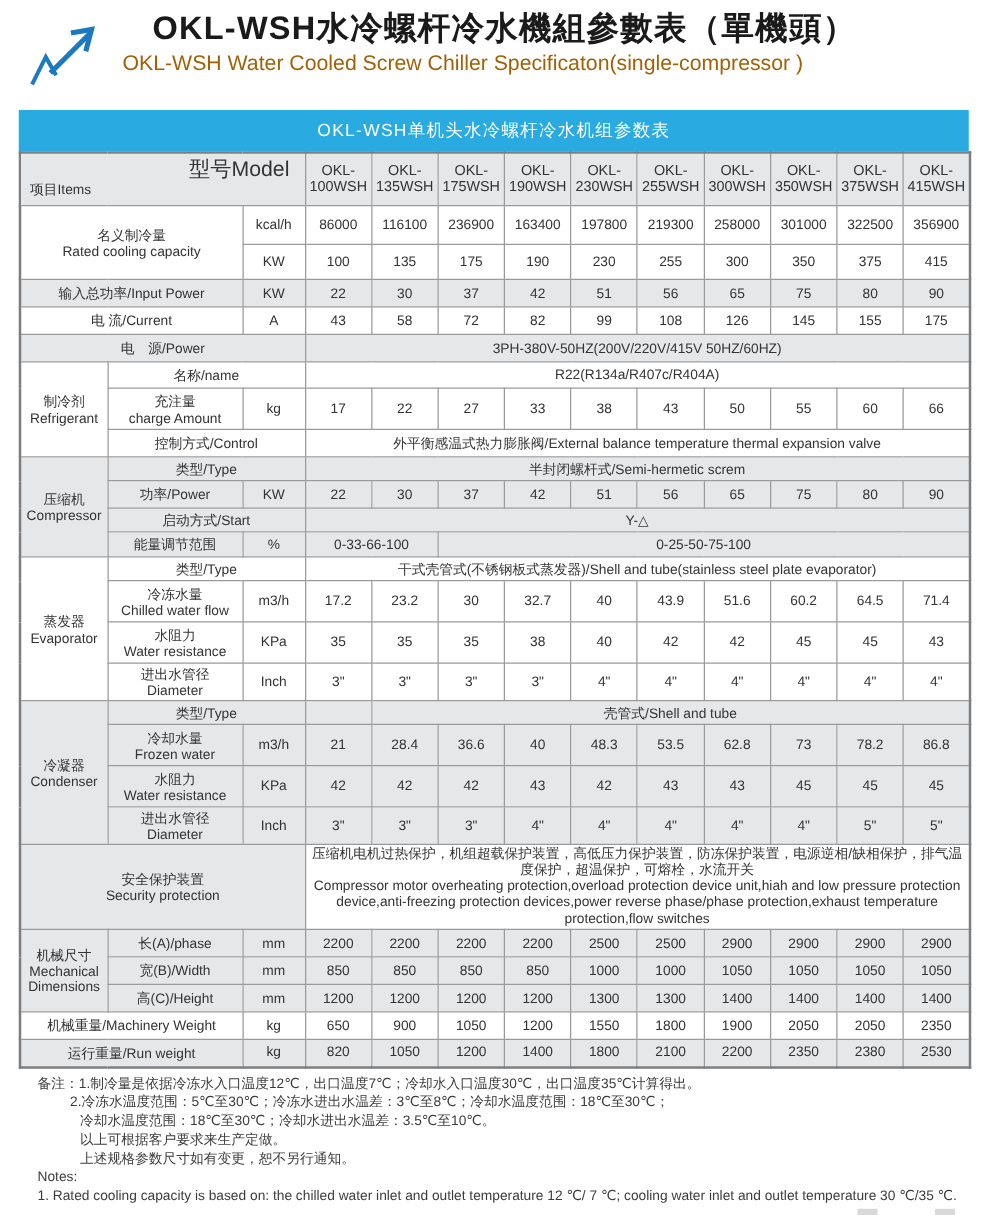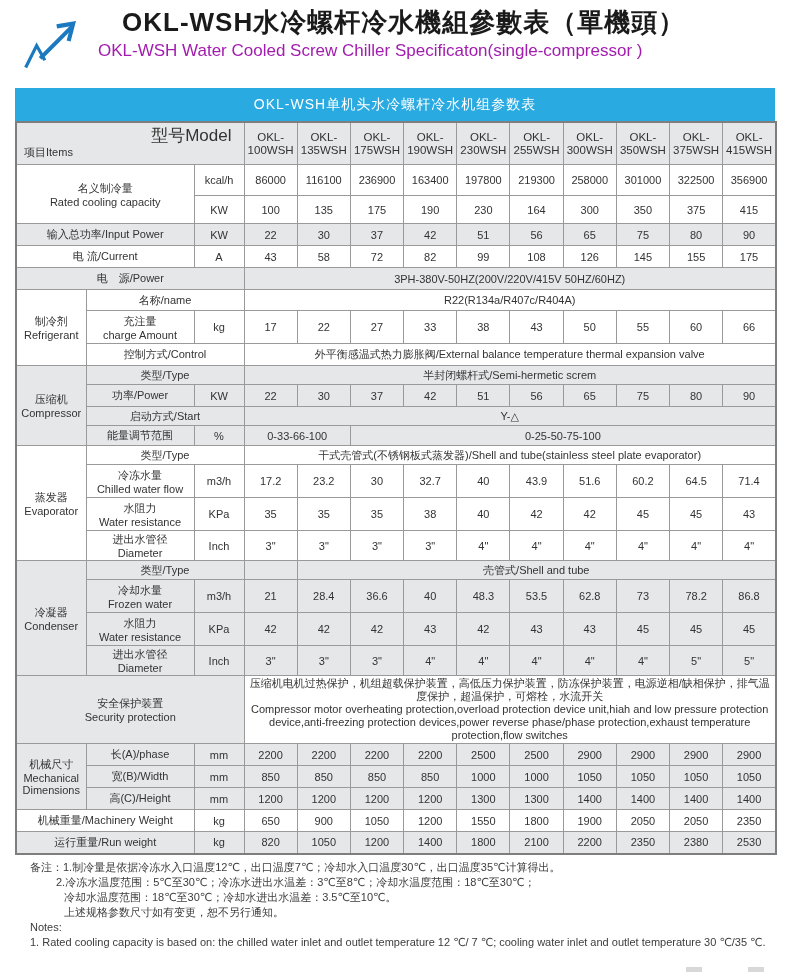--- a/index.html
+++ b/index.html
@@ -3,21 +3,21 @@
 <meta charset="utf-8">
 <style>
   html,body{margin:0;padding:0;background:#ffffff;}
   .page{position:relative;width:790px;height:972px;background:#ffffff;overflow:hidden;
         font-family:"Liberation Sans","DejaVu Sans",sans-serif;color:#333;}
   
   .doc-header{position:absolute;top:8px;left:22px;display:flex;align-items:flex-start;}
   .logo{width:64px;height:58px;margin-right:12px;margin-top:4px;}
   .titles{line-height:1.15;}
   .title-zh{font-size:26px;font-weight:bold;color:#1a1a1a;letter-spacing:1px;margin-left:24px;}
-  .title-en{font-size:17px;font-weight:500;color:#a21caf;margin-top:3px;}
+  .title-en{font-size:17px;font-weight:500;color:#a16207;margin-top:3px;}
   
   .banner{position:absolute;top:88px;left:15px;width:760px;height:33px;box-sizing:border-box;
           background:var(--banner,#29aae1);color:#fff;font-size:14px;font-weight:500;
           display:flex;align-items:center;justify-content:center;letter-spacing:1px;}
   
   table.spec{position:absolute;top:121px;left:15px;width:760px;border-collapse:collapse;
              table-layout:fixed;border:2px solid #7e7e7e;}
   table.spec td{border:1px solid var(--border,#9a9a9a);text-align:center;vertical-align:middle;
                 font-size:11px;color:#333;padding:1px 2px;white-space:pre-line;overflow:hidden;}
   tr.shade td{background:#e6e7e8;}
@@ -116,21 +116,21 @@
           <td>322500</td>
           <td>356900</td>
         </tr>
         <tr style="height: 28px;">
           <td>KW</td>
           <td>100</td>
           <td>135</td>
           <td>175</td>
           <td>190</td>
           <td>230</td>
-          <td>164</td>
+          <td>255</td>
           <td>300</td>
           <td>350</td>
           <td>375</td>
           <td>415</td>
         </tr>
         <tr class="shade" style="height: 22px;">
           <td colspan="2">输入总功率/Input Power</td>
           <td>KW</td>
           <td>22</td>
           <td>30</td>
@@ -398,20 +398,21 @@
           <td>2380</td>
           <td>2530</td>
         </tr>
       </tbody>
   </table>
 
   <div class="notes" id="notes-block">
       <div>备注：1.制冷量是依据冷冻水入口温度12℃，出口温度7℃；冷却水入口温度30℃，出口温度35℃计算得出。</div>
       <div class="ind1">2.冷冻水温度范围：5℃至30℃；冷冻水进出水温差：3℃至8℃；冷却水温度范围：18℃至30℃；</div>
       <div class="ind2">冷却水温度范围：18℃至30℃；冷却水进出水温差：3.5℃至10℃。</div>
+      <div class="ind2">以上可根据客户要求来生产定做。</div>
       <div class="ind2">上述规格参数尺寸如有变更，恕不另行通知。</div>
       <div>Notes:</div>
       <div>1. Rated cooling capacity is based on: the chilled water inlet and outlet temperature 12 ℃/ 7 ℃; cooling water inlet and outlet temperature 30 ℃/35 ℃.</div>
     </div>
 
   <div class="edge-art" style="left:686px;width:16px;"></div>
   <div class="edge-art" style="left:748px;width:16px;"></div>
 </div>
 
 </body></html>

